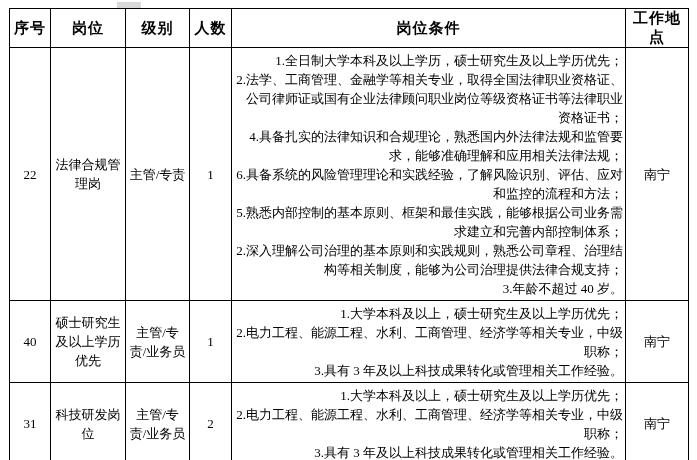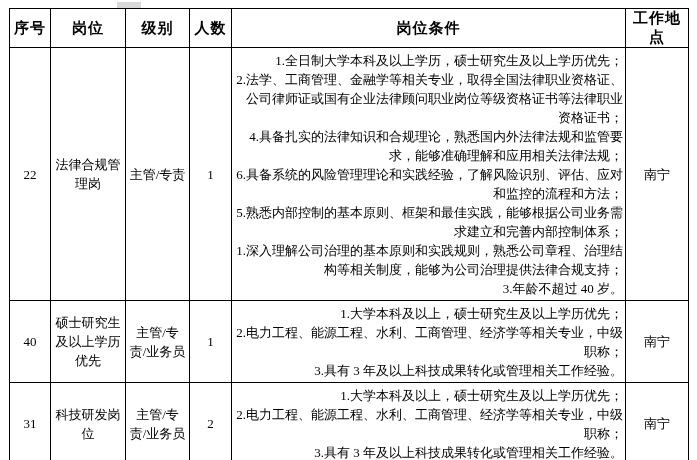--- a/index.html
+++ b/index.html
@@ -60,21 +60,21 @@
       <td class="c-center">22</td>
       <td class="c-center c-pos">法律合规管理岗</td>
       <td class="c-center c-level">主管/专责</td>
       <td class="c-center">1</td>
       <td class="c-cond">
         <div class="cond-line">1.全日制大学本科及以上学历，硕士研究生及以上学历优先；</div>
         <div class="cond-line">2.法学、工商管理、金融学等相关专业，取得全国法律职业资格证、公司律师证或国有企业法律顾问职业岗位等级资格证书等法律职业资格证书；</div>
         <div class="cond-line">4.具备扎实的法律知识和合规理论，熟悉国内外法律法规和监管要求，能够准确理解和应用相关法律法规；</div>
         <div class="cond-line">6.具备系统的风险管理理论和实践经验，了解风险识别、评估、应对和监控的流程和方法；</div>
         <div class="cond-line">5.熟悉内部控制的基本原则、框架和最佳实践，能够根据公司业务需求建立和完善内部控制体系；</div>
-        <div class="cond-line">1.深入理解公司治理的基本原则和实践规则，熟悉公司章程、治理结构等相关制度，能够为公司治理提供法律合规支持；</div>
+        <div class="cond-line">2.深入理解公司治理的基本原则和实践规则，熟悉公司章程、治理结构等相关制度，能够为公司治理提供法律合规支持；</div>
         <div class="cond-line">3.年龄不超过 40 岁。</div>
       </td>
       <td class="c-center">南宁</td>
     </tr>
 
     <tr class="r30">
       <td class="c-center">40</td>
       <td class="c-center c-pos">硕士研究生及以上学历优先</td>
       <td class="c-center c-level">主管/专责/业务员</td>
       <td class="c-center">1</td>

